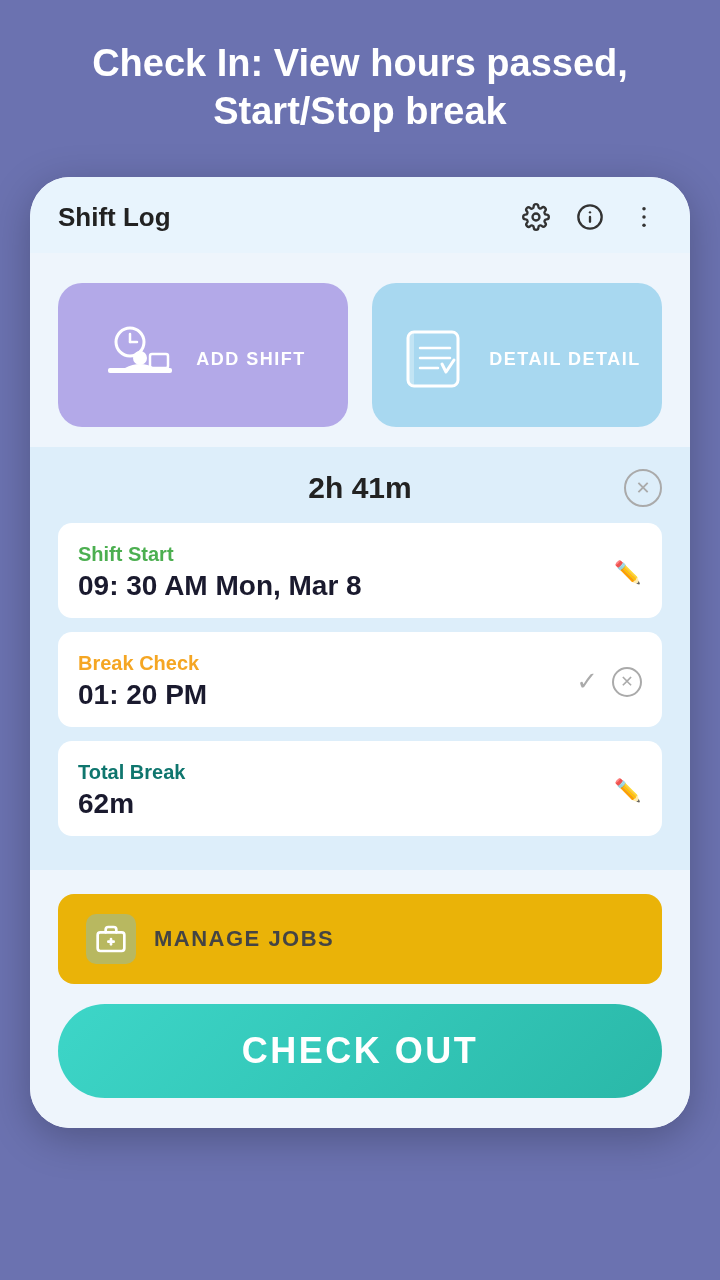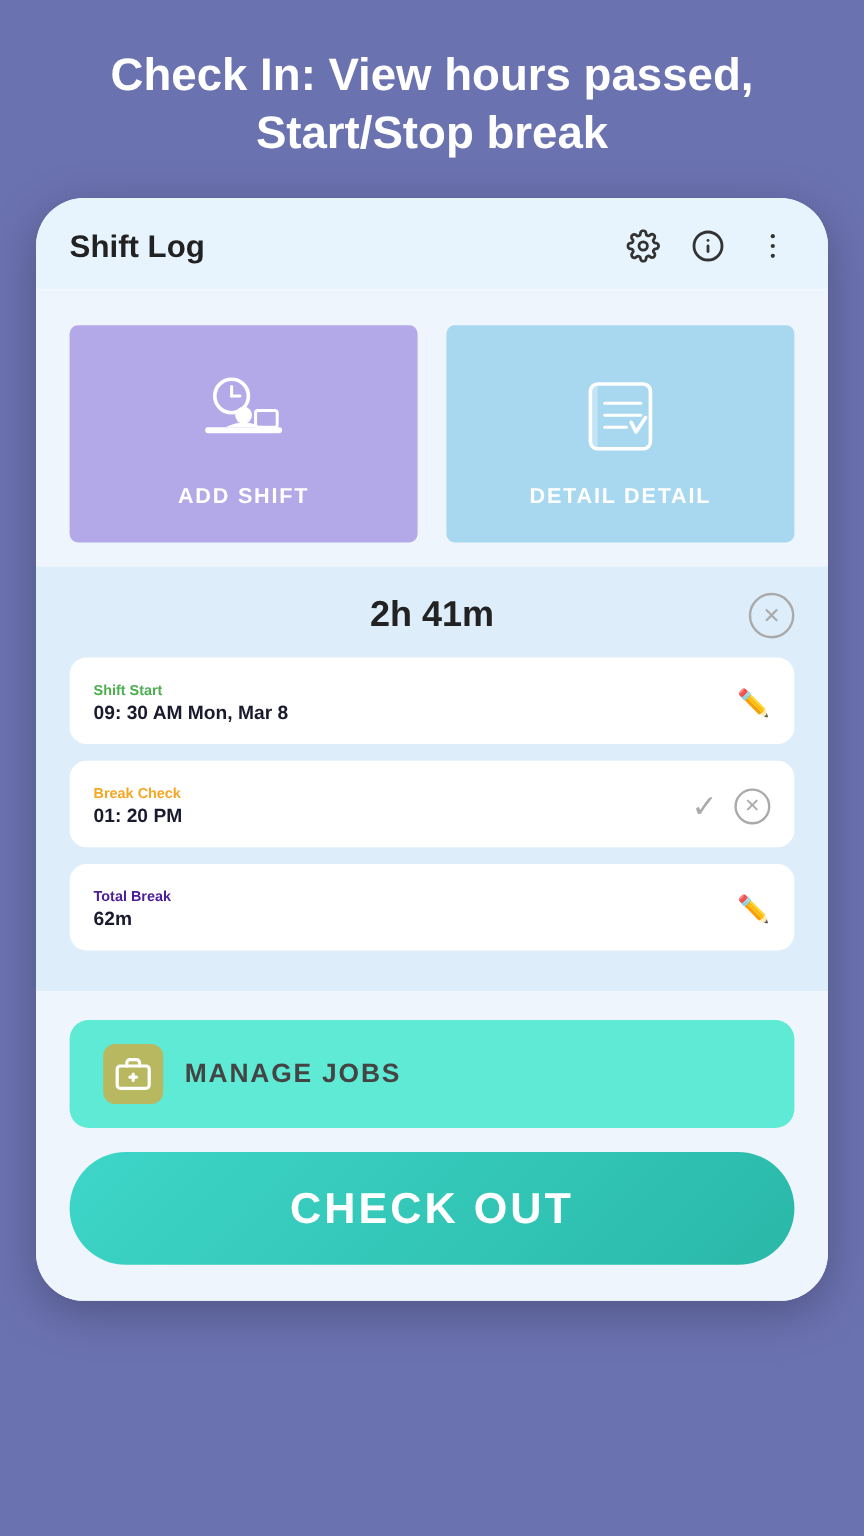--- a/index.html
+++ b/index.html
@@ -20,21 +20,21 @@
     }
     .page-header h1 {
       font-size: 38px;
       font-weight: 800;
       line-height: 1.25;
     }
 
     .phone-frame {
       background: #fff;
       border-radius: 40px;
-      margin: 0 30px;
+      margin: 12px 30px;
       padding: 0;
       overflow: hidden;
       box-shadow: 0 10px 40px rgba(0,0,0,0.25);
     }
 
     
     .app-bar {
       background: #e8f4fd;
       display: flex;
       align-items: center;
@@ -64,23 +64,23 @@
 
     
     .cards-area {
       background: #eef5fc;
       padding: 30px 28px 20px;
       display: flex;
       gap: 24px;
     }
     .card {
       flex: 1;
-      border-radius: 7px;
-      display: flex;
-      flex-direction: column;
+      border-radius: 24px;
+      display: flex;
+      flex-direction: row;
       align-items: center;
       justify-content: center;
       padding: 36px 16px 28px;
       cursor: pointer;
       gap: 16px;
     }
     .card-add-shift {
       background: #b3a9e8;
     }
     .card-shift-detail {
@@ -144,28 +144,28 @@
       display: flex;
       align-items: center;
       justify-content: space-between;
     }
     .shift-row-content {
       display: flex;
       flex-direction: column;
       gap: 4px;
     }
     .shift-row-label {
-      font-size: 12px;
+      font-size: 20px;
       font-weight: 600;
     }
     .shift-row-label.green { color: #4caf50; }
     .shift-row-label.orange { color: #f5a623; }
-    .shift-row-label.gray { color: #4c1d95; }
+    .shift-row-label.gray { color: #0f766e; }
     .shift-row-value {
-      font-size: 16px;
+      font-size: 28px;
       font-weight: 700;
       color: #1a1a2e;
     }
     .shift-row-actions {
       display: flex;
       gap: 14px;
       align-items: center;
     }
     .action-icon {
       color: #aaa;
@@ -193,21 +193,21 @@
     
     .bottom-area {
       background: #eef5fc;
       padding: 24px 28px 30px;
       display: flex;
       flex-direction: column;
       gap: 20px;
     }
 
     .manage-jobs-btn {
-      background: #5eead4;
+      background: #eab308;
       border-radius: 16px;
       display: flex;
       align-items: center;
       gap: 18px;
       padding: 20px 28px;
       cursor: pointer;
       border: none;
       width: 100%;
     }
     .manage-jobs-icon {

